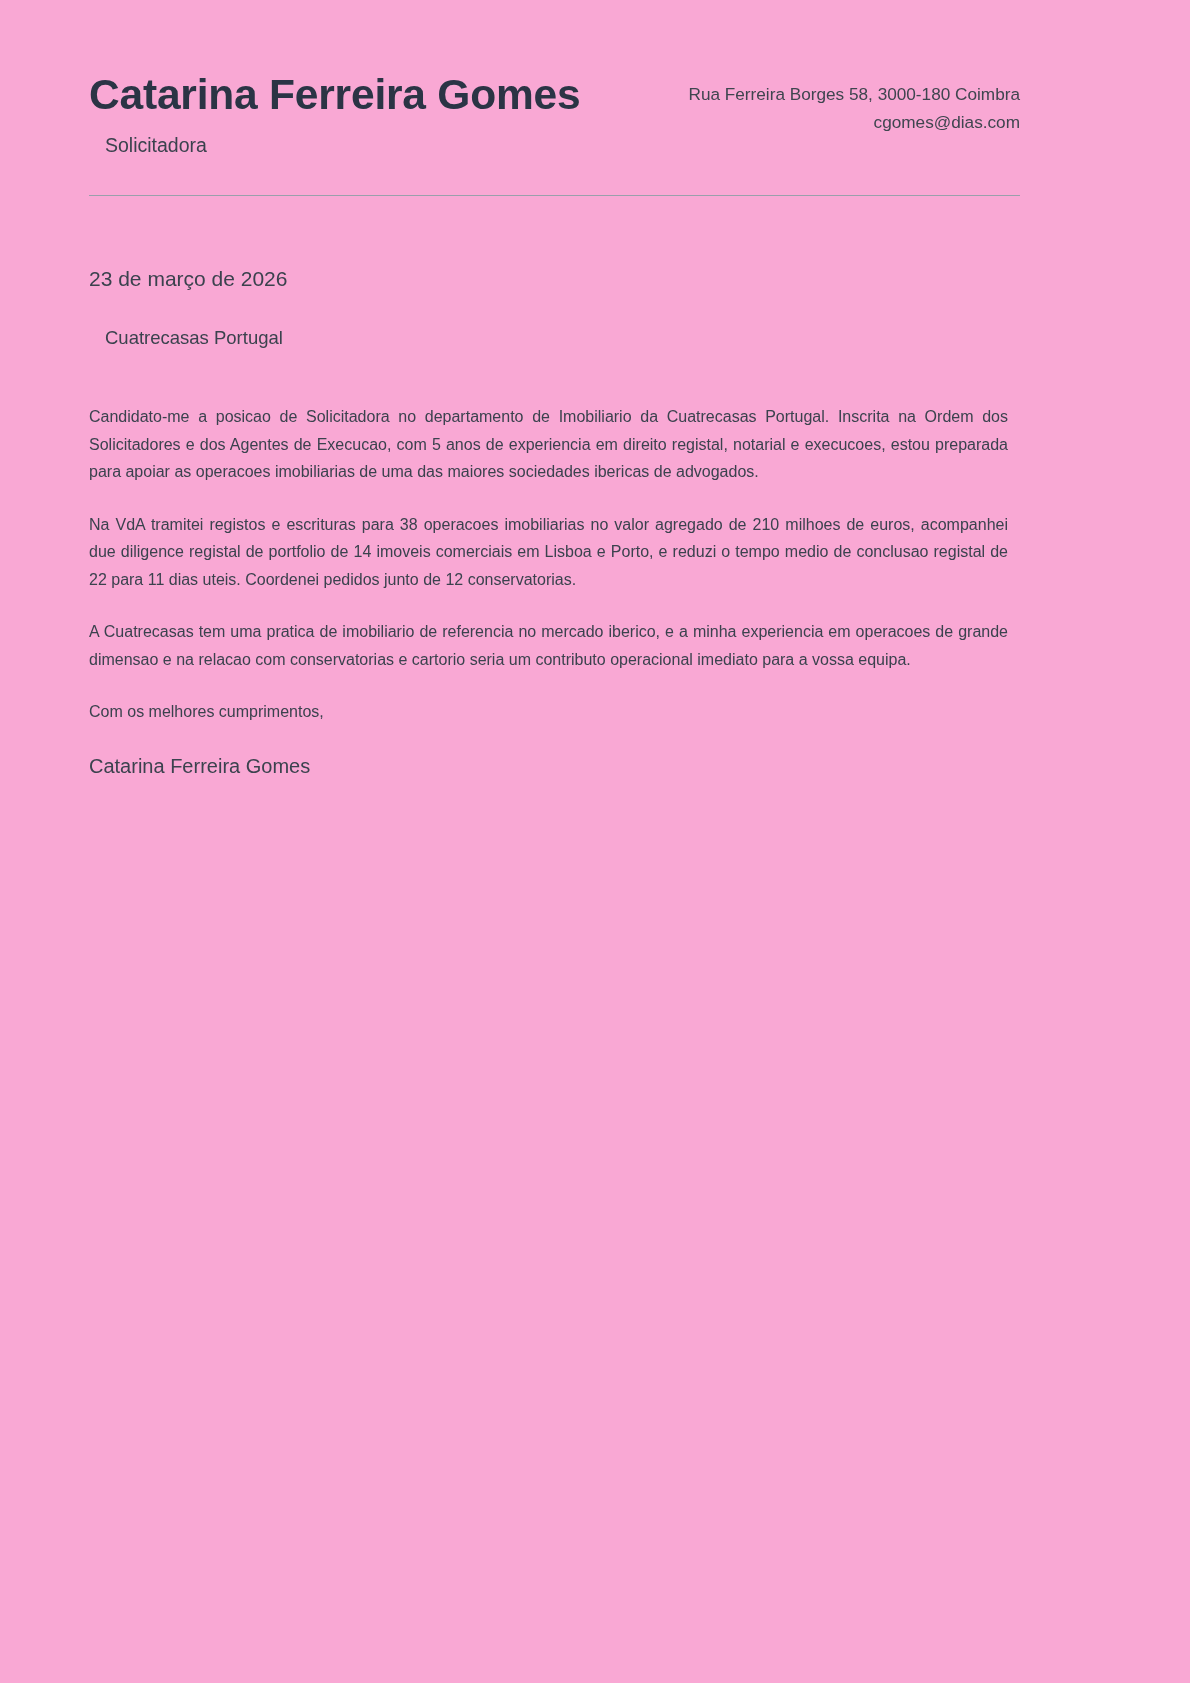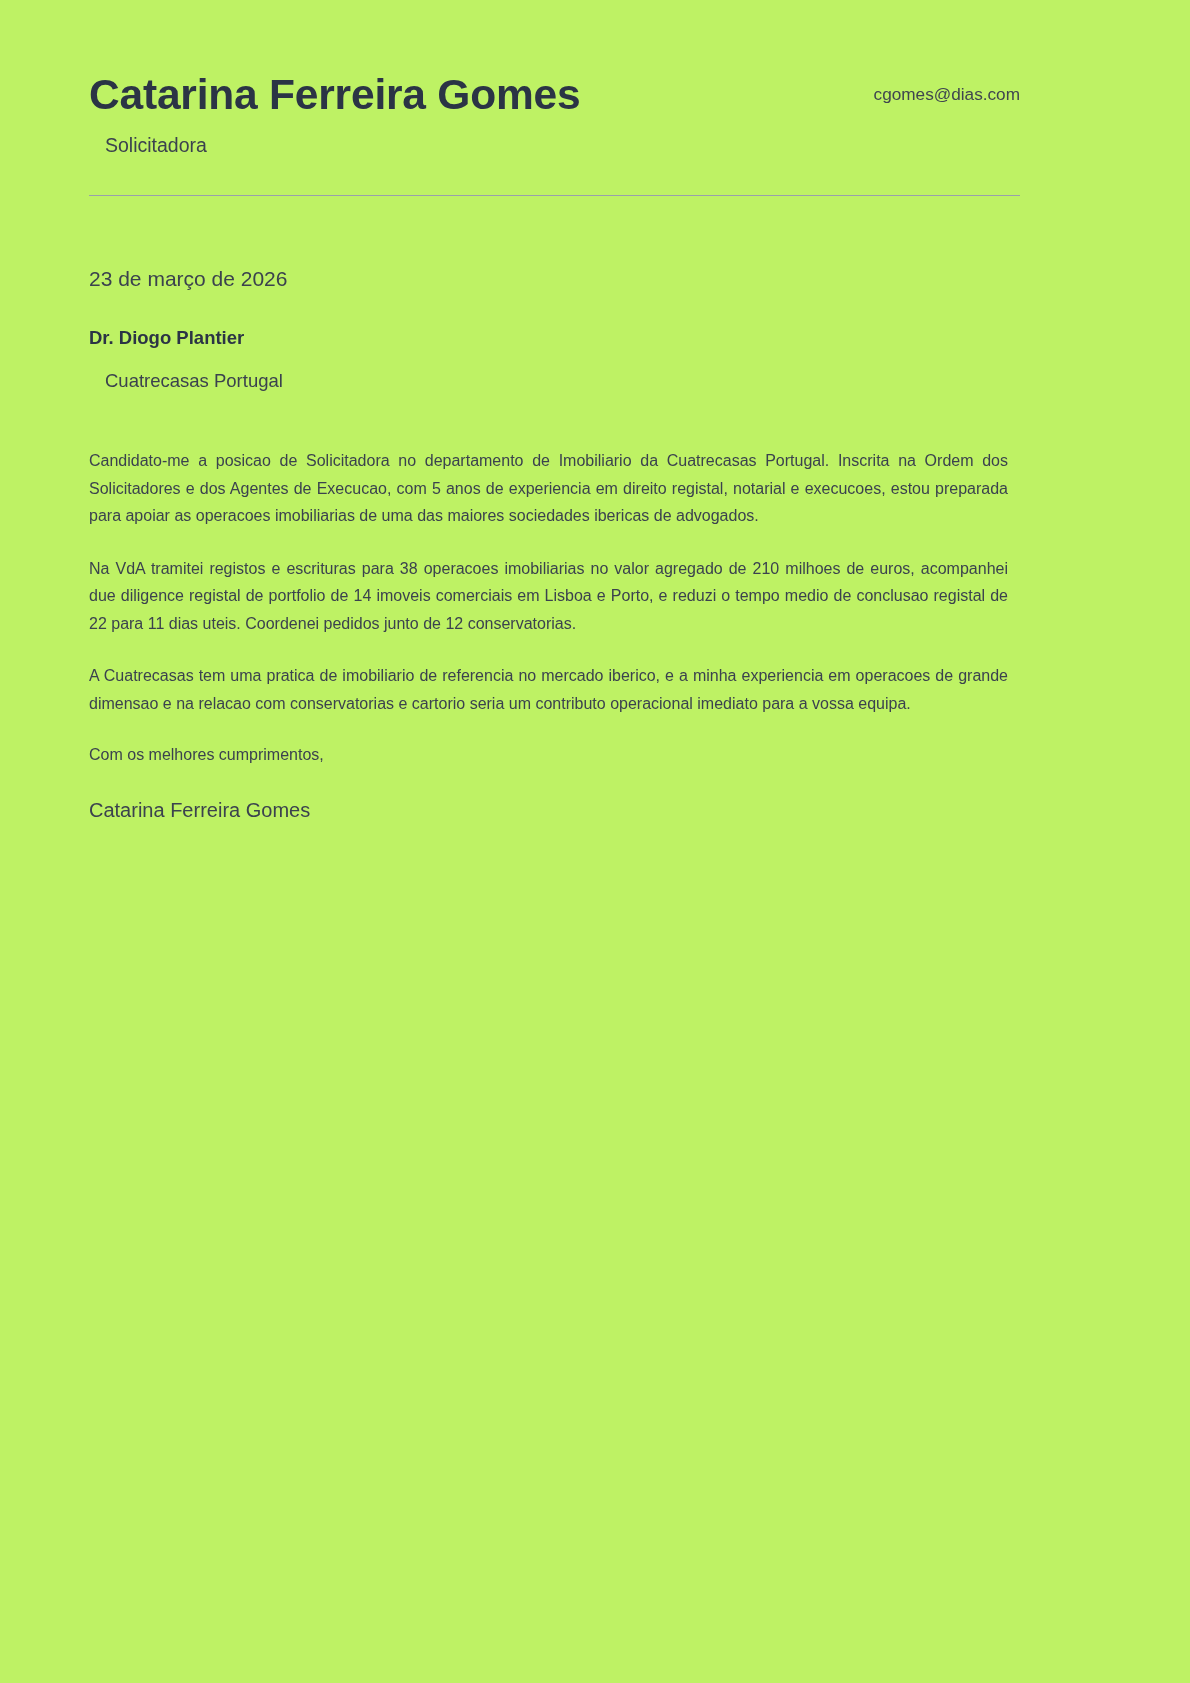--- a/index.html
+++ b/index.html
@@ -13,21 +13,21 @@
     font-family: "Liberation Sans", sans-serif;
     color: #333a45;
     -webkit-font-smoothing: antialiased;
   }
 
   .page {
     width: 1190px;
     min-height: 1683px;
     box-sizing: border-box;
     padding: 62px 170px 60px 89px;
-    background: #bef264;
+    background: #f9a8d4;
     position: relative;
   }
 
   
   .letter-header {
     display: flex;
     align-items: flex-start;
     justify-content: space-between;
     padding-bottom: 22px;
     border-bottom: 1.6px solid #99a0ab;
@@ -135,27 +135,27 @@
 <body>
 
 <div class="page">
 
   <div class="letter-header">
     <div class="identity">
       <h1 class="candidate-name">Catarina Ferreira Gomes</h1>
       <div class="candidate-role">Solicitadora</div>
     </div>
     <div class="contact-block">
+      <span class="contact-line">Rua Ferreira Borges 58, 3000-180 Coimbra</span>
       <span class="contact-line">cgomes@dias.com</span>
     </div>
   </div>
 
   <div class="meta-block">
     <div class="letter-date">23 de março de 2026</div>
-    <div class="recipient-name">Dr. Diogo Plantier</div>
     <div class="recipient-company">Cuatrecasas Portugal</div>
   </div>
 
   <div class="letter-body">
 
     <p class="body-paragraph">Candidato-me a posicao de Solicitadora no departamento de Imobiliario da Cuatrecasas Portugal. Inscrita na Ordem dos Solicitadores e dos Agentes de Execucao, com 5 anos de experiencia em direito registal, notarial e execucoes, estou preparada para apoiar as operacoes imobiliarias de uma das maiores sociedades ibericas de advogados.</p>
 
     <p class="body-paragraph">Na VdA tramitei registos e escrituras para 38 operacoes imobiliarias no valor agregado de 210 milhoes de euros, acompanhei due diligence registal de portfolio de 14 imoveis comerciais em Lisboa e Porto, e reduzi o tempo medio de conclusao registal de 22 para 11 dias uteis. Coordenei pedidos junto de 12 conservatorias.</p>
 
     <p class="body-paragraph">A Cuatrecasas tem uma pratica de imobiliario de referencia no mercado iberico, e a minha experiencia em operacoes de grande dimensao e na relacao com conservatorias e cartorio seria um contributo operacional imediato para a vossa equipa.</p>

